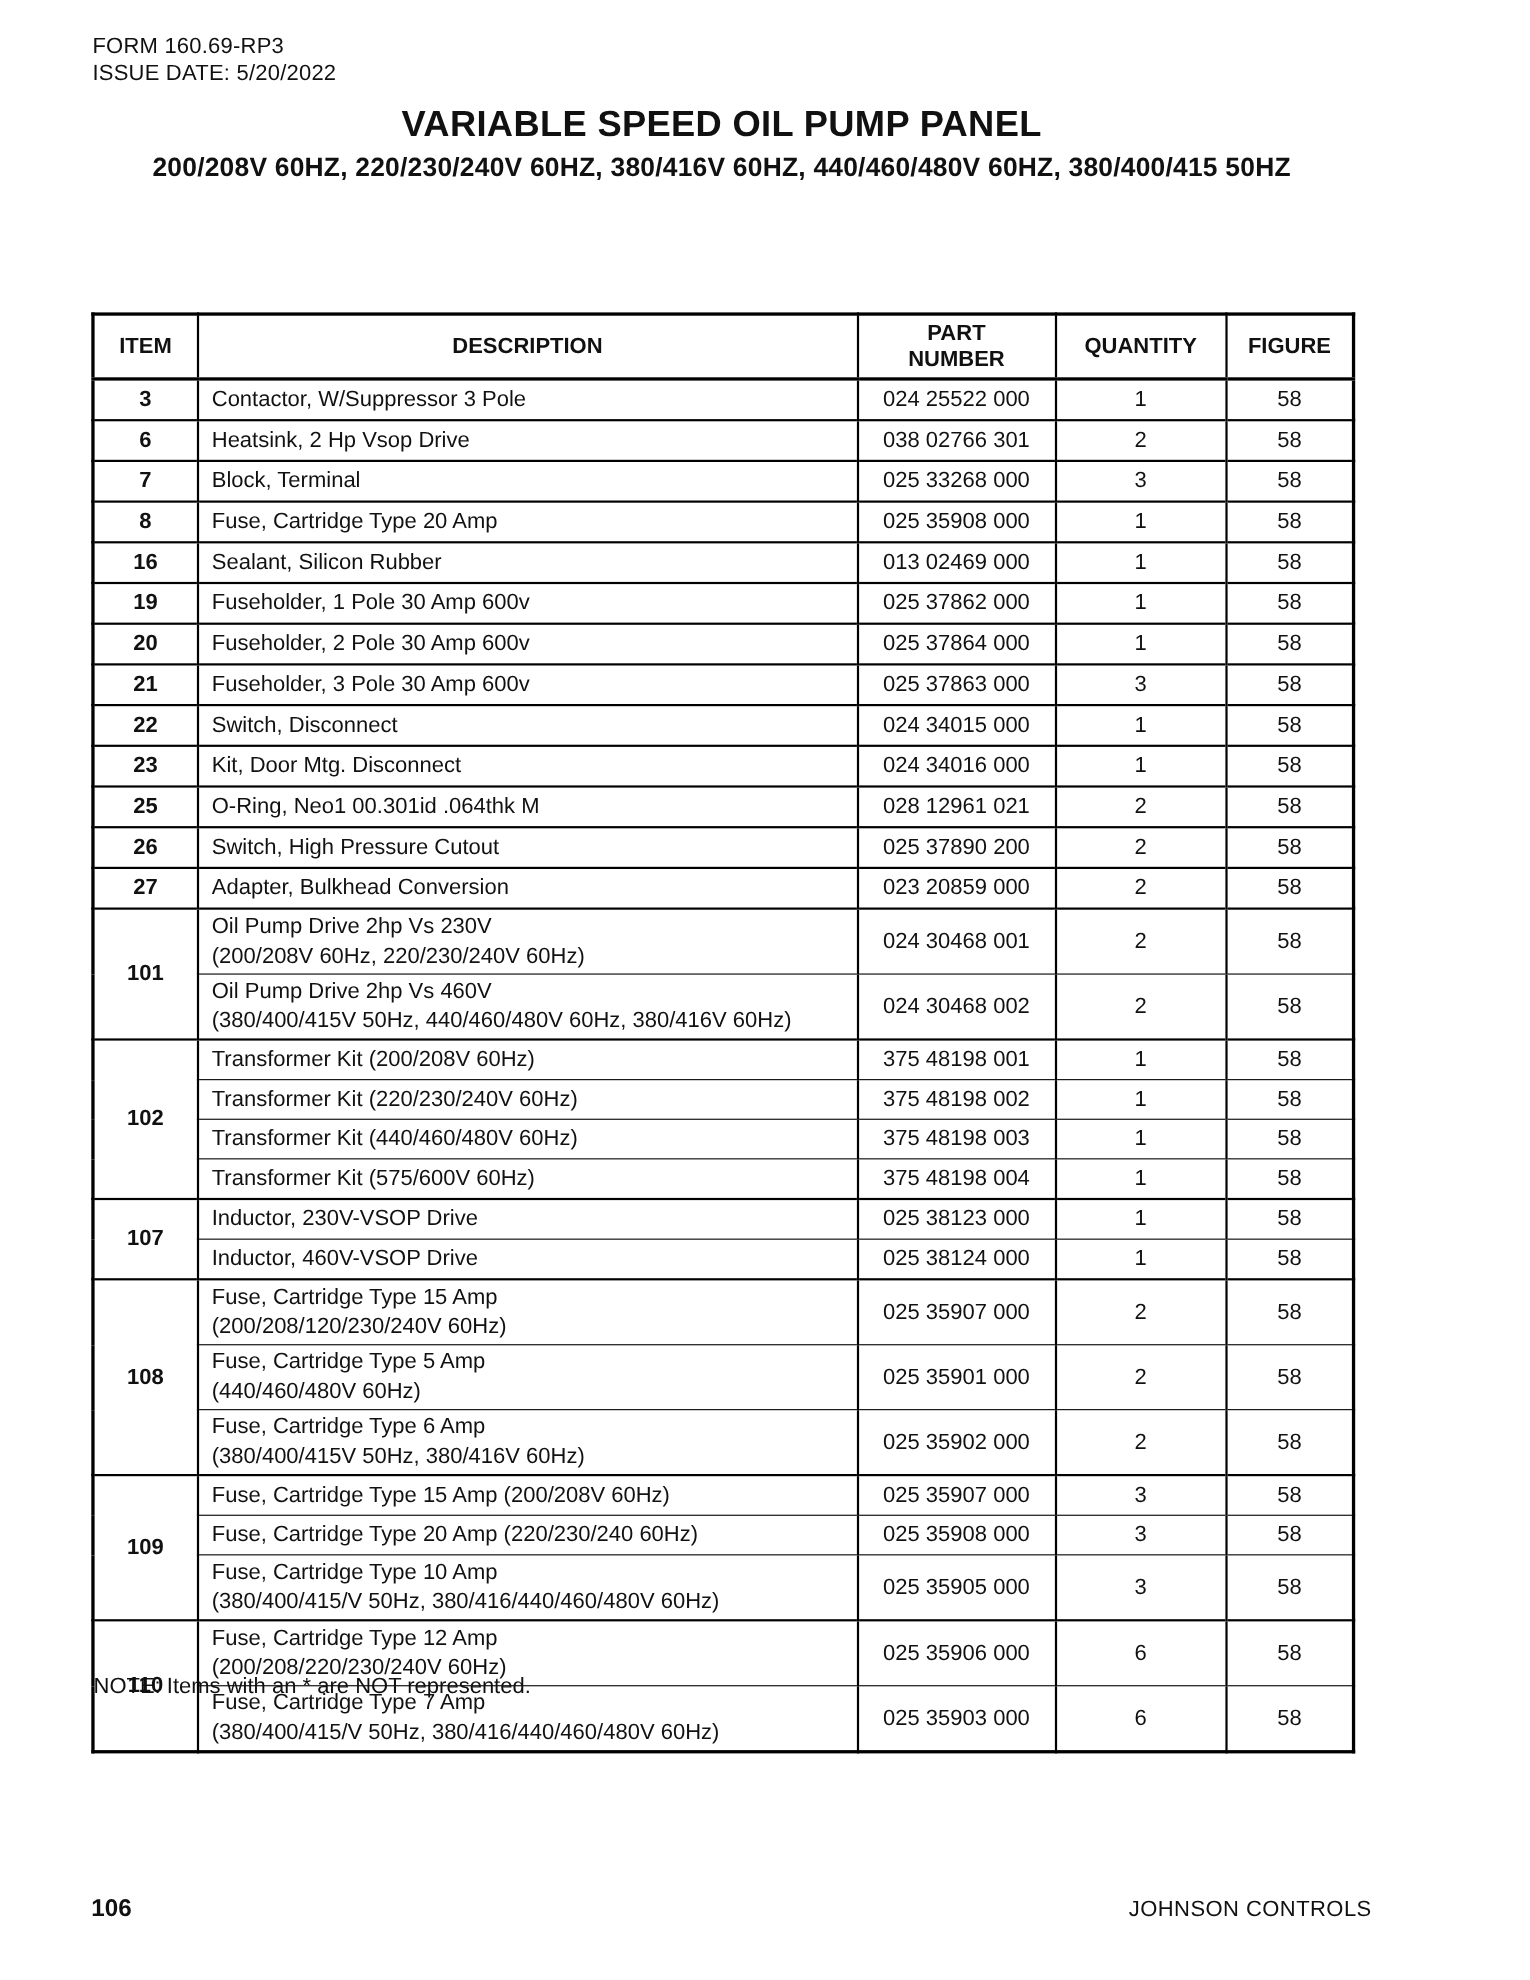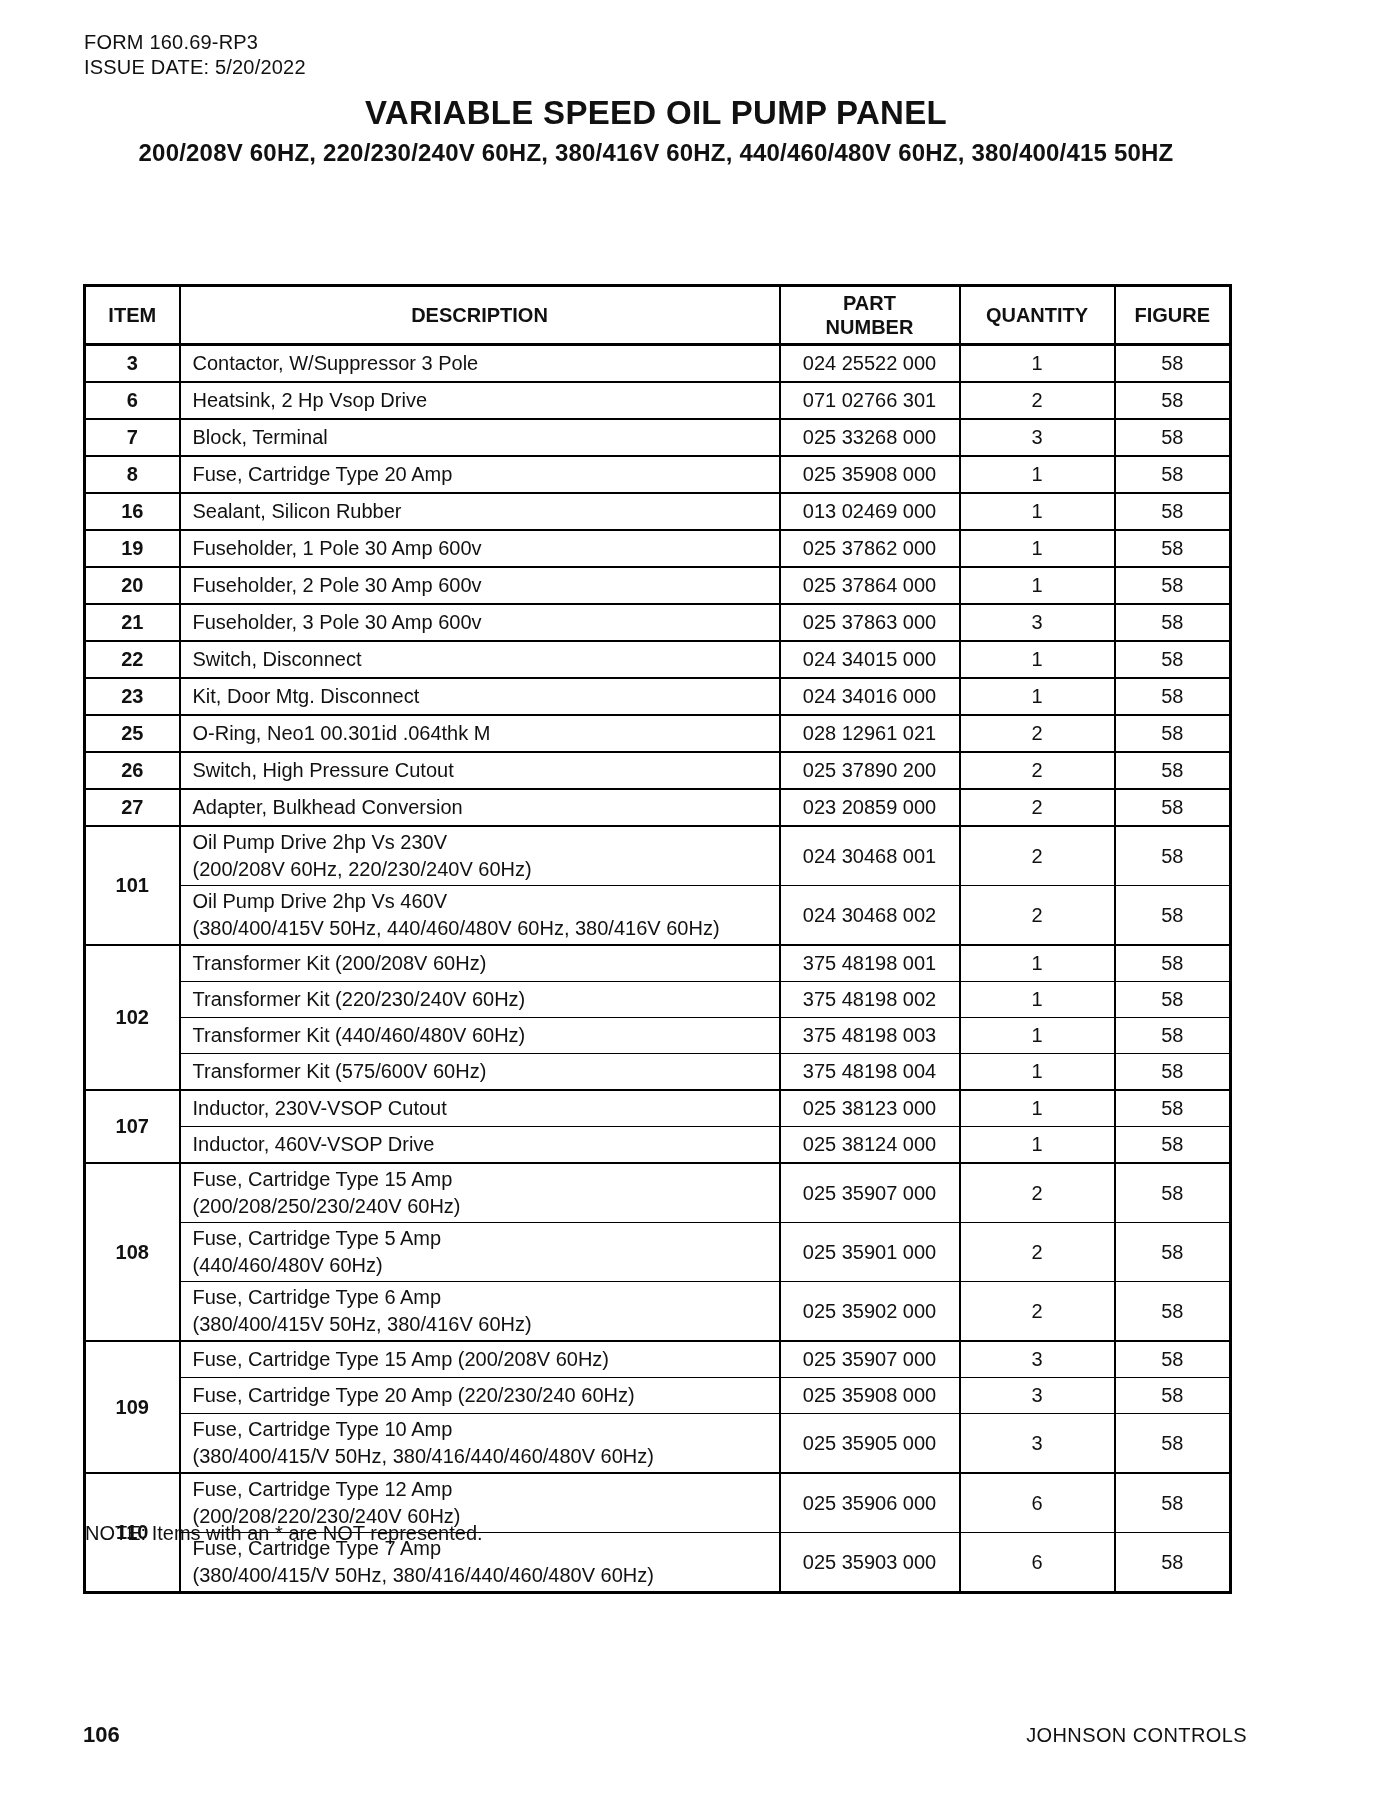--- a/index.html
+++ b/index.html
@@ -148,21 +148,21 @@
         <tr class="group-start">
           <td class="col-item" rowspan="1">3</td>
           <td class="col-desc">Contactor, W/Suppressor 3 Pole</td>
           <td class="col-part">024 25522 000</td>
           <td class="col-qty">1</td>
           <td class="col-fig">58</td>
         </tr>
         <tr class="group-start">
           <td class="col-item" rowspan="1">6</td>
           <td class="col-desc">Heatsink, 2 Hp Vsop Drive</td>
-          <td class="col-part">071 02766 301</td>
+          <td class="col-part">038 02766 301</td>
           <td class="col-qty">2</td>
           <td class="col-fig">58</td>
         </tr>
         <tr class="group-start">
           <td class="col-item" rowspan="1">7</td>
           <td class="col-desc">Block, Terminal</td>
           <td class="col-part">025 33268 000</td>
           <td class="col-qty">3</td>
           <td class="col-fig">58</td>
         </tr>
@@ -271,35 +271,35 @@
           <td class="col-fig">58</td>
         </tr>
         <tr>
           <td class="col-desc">Transformer Kit (575/600V 60Hz)</td>
           <td class="col-part">375 48198 004</td>
           <td class="col-qty">1</td>
           <td class="col-fig">58</td>
         </tr>
         <tr class="group-start">
           <td class="col-item" rowspan="2">107</td>
-          <td class="col-desc">Inductor, 230V-VSOP Cutout</td>
+          <td class="col-desc">Inductor, 230V-VSOP Drive</td>
           <td class="col-part">025 38123 000</td>
           <td class="col-qty">1</td>
           <td class="col-fig">58</td>
         </tr>
         <tr>
           <td class="col-desc">Inductor, 460V-VSOP Drive</td>
           <td class="col-part">025 38124 000</td>
           <td class="col-qty">1</td>
           <td class="col-fig">58</td>
         </tr>
         <tr class="group-start">
           <td class="col-item" rowspan="3">108</td>
           <td class="col-desc">Fuse, Cartridge Type 15 Amp
-(200/208/250/230/240V 60Hz)</td>
+(200/208/120/230/240V 60Hz)</td>
           <td class="col-part">025 35907 000</td>
           <td class="col-qty">2</td>
           <td class="col-fig">58</td>
         </tr>
         <tr>
           <td class="col-desc">Fuse, Cartridge Type 5 Amp
 (440/460/480V 60Hz)</td>
           <td class="col-part">025 35901 000</td>
           <td class="col-qty">2</td>
           <td class="col-fig">58</td>

